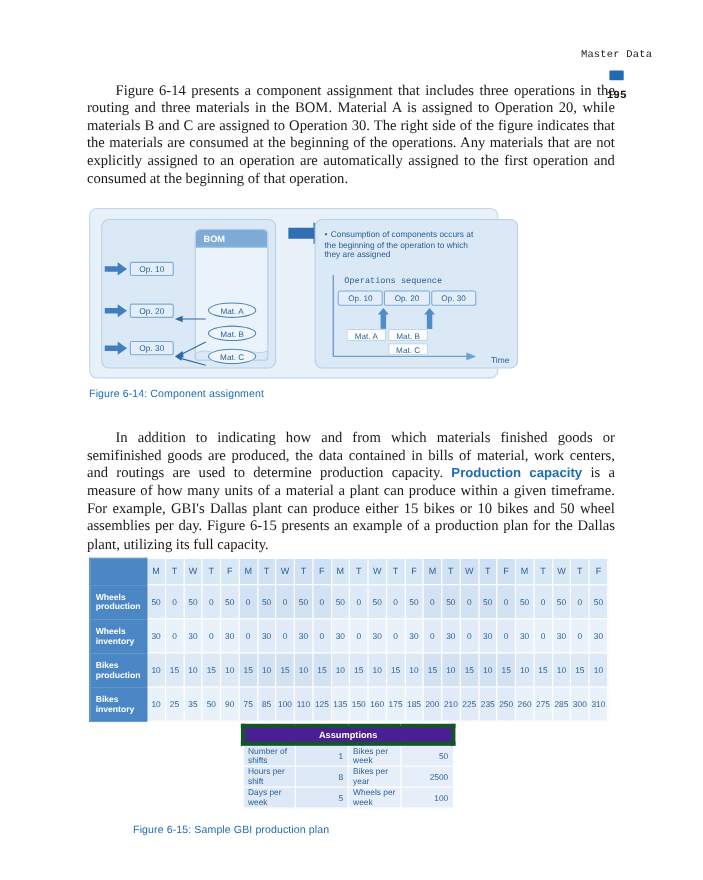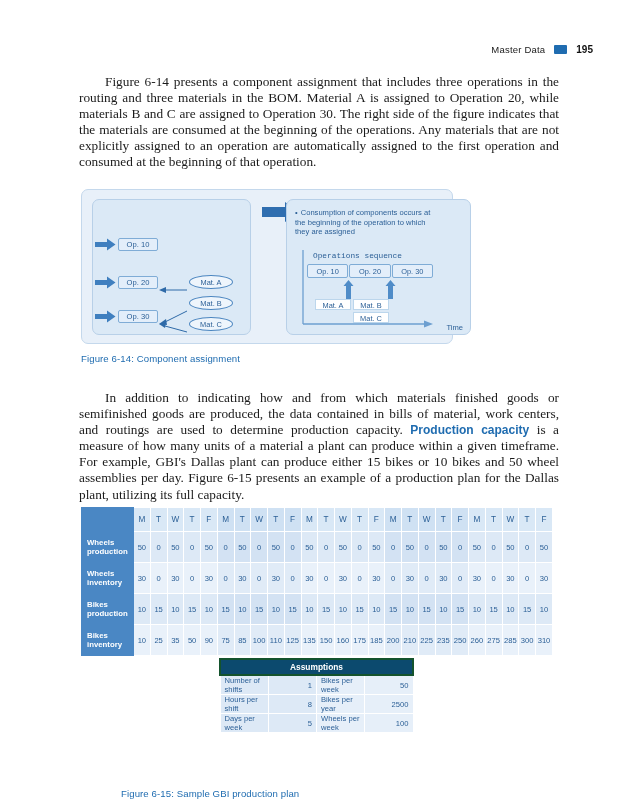--- a/index.html
+++ b/index.html
@@ -10,21 +10,22 @@
     font-family: "Liberation Serif", serif;
     position: relative;
     overflow: hidden;
   }
 
   
   .page-header {
     position: absolute;
     top: 44px; right: 46px;
     display: flex; align-items: center; gap: 9px;
-    font-family: Liberation Sans, sans-serif;
+    font-family: Liberation Mono, monospace;
+    flex-direction: column;
   }
   .header-title { font-size: 9.5px; color: #1a1a1a; letter-spacing: .2px; }
   .header-sq { width: 13px; height: 9px; background: #1f6cb0; border-radius: 1px; }
   .header-page { font-size: 10px; font-weight: bold; color: #111; }
 
   
   .para {
     position: absolute;
     left: 79px; width: 480px;
     font-size: 13.3px;
@@ -39,21 +40,21 @@
         font-weight: bold; font-size: 12px; }
 
   
   .fig-caption {
     position: absolute; left: 81px;
     font-family: "Liberation Sans", sans-serif;
     font-size: 9.6px; font-weight: normal;
     color: #1f6cb0; letter-spacing: .1px;
   }
   #cap1 { top: 353px; }
-  #cap2 { top: 788px; padding-left: 40px; }
+  #cap2 { top: 749px; padding-left: 40px; }
 
   
   .fig14 {
     position: absolute; left: 81px; top: 189px;
     width: 372px; height: 155px;
     background: #e8f0f9;
     border: 1px solid #c4d8ec;
     border-radius: 7px;
   }
   .panel-left {
@@ -224,24 +225,24 @@
 
   
   .assump {
     position: absolute; left: 219px; top: 658px;
     width: 195px;
     border-collapse: collapse;
     font-family: "Liberation Sans", sans-serif;
     table-layout: fixed;
   }
   .assump .ah {
-    background: #0c4a6e; color: #ffffff;
+    background: #4c1d95; color: #ffffff;
     font-size: 8.4px; font-weight: bold;
     text-align: center; height: 16px;
-    border: 2px solid #14532d;
+    border: 4px solid #14532d;
   }
   .assump td {
     border: 1px solid #ffffff;
     background: #dde9f6;
     color: #2b5f96;
     font-size: 7.6px;
     height: 18px;
     padding: 0 4px;
   }
   .assump td.lbl { text-align: left; width: 58px; }
@@ -260,20 +261,26 @@
 
 <div class="para" id="para1">
   <span>Figure 6-14 presents a component assignment that includes three operations in the routing and three materials in the BOM. Material A is assigned to Operation 20, while materials B and C are assigned to Operation 30. The right side of the figure indicates that the materials are consumed at the beginning of the operations. Any materials that are not explicitly assigned to an operation are automatically assigned to the first operation and consumed at the beginning of that operation.</span>
 </div>
 
 <div class="fig14">
 
   <div class="panel-left">
 
 
+    <div class="col bom">
+      <div class="col-head">BOM</div>
+      <svg class="wave" viewBox="0 0 67 16" preserveAspectRatio="none">
+        <path d="M0,10 C10,4 20,14 33,9 C46,4 56,13 67,8 L67,16 L0,16 Z" fill="#dbe9f6" stroke="#b0cce6" stroke-width="0.8"></path>
+      </svg>
+    </div>
 
     <svg style="position:absolute;left:0;top:0;width:159px;height:136px;pointer-events:none;" viewBox="0 0 159 136">
       <line x1="94" y1="90" x2="72" y2="90" stroke="#2e6aa8" stroke-width="1"></line>
       <polygon points="66,90 73,87 73,93" fill="#2e6aa8"></polygon>
       <line x1="94" y1="111" x2="72" y2="122" stroke="#2e6aa8" stroke-width="1"></line>
       <polygon points="66,124 73,119 74,125" fill="#2e6aa8"></polygon>
       <line x1="94" y1="132" x2="72" y2="126" stroke="#2e6aa8" stroke-width="1"></line>
       <polygon points="66,124 73,122 72,128" fill="#2e6aa8"></polygon>
     </svg>
 

